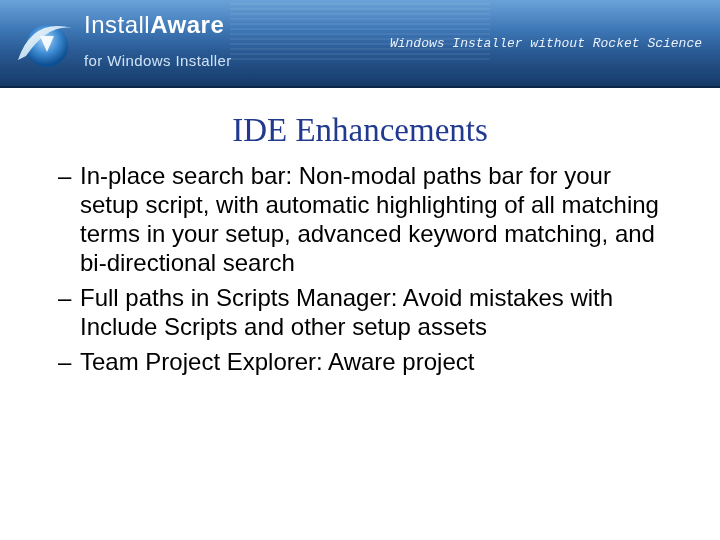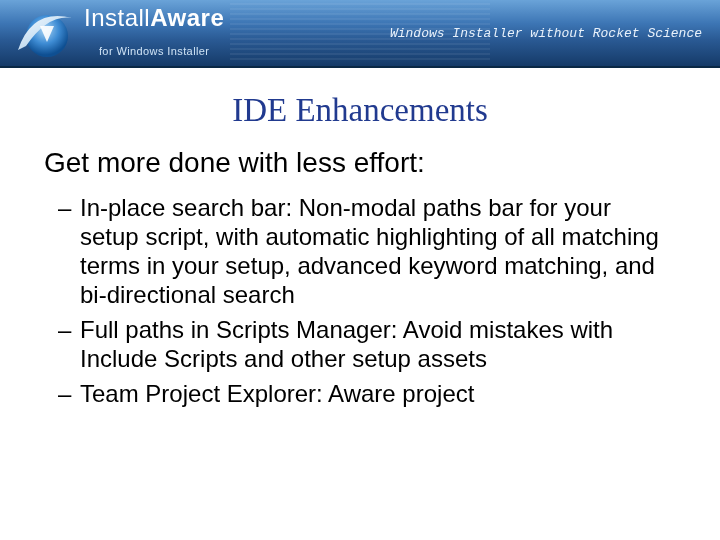--- a/index.html
+++ b/index.html
@@ -6,21 +6,21 @@
   body {
     width: 720px;
     height: 540px;
     font-family: Arial, Helvetica, sans-serif;
     background: #ffffff;
     overflow: hidden;
     position: relative;
   }
   .header {
     width: 100%;
-    height: 68px;
+    height: 88px;
     background: linear-gradient(180deg, #6aa3d8 0%, #3d76b5 35%, #2a5a94 60%, #153a68 100%);
     position: relative;
     border-bottom: 2px solid #0a2845;
     display: flex;
     align-items: center;
   }
   .logo-area {
     display: flex;
     align-items: center;
     padding-left: 14px;
@@ -40,21 +40,21 @@
     margin-top: -4px;
   }
   .brand-name {
     font-size: 24px;
     font-weight: 400;
     letter-spacing: 0.5px;
     line-height: 1;
   }
   .brand-name .bold { font-weight: 700; }
   .brand-sub {
-    font-size: 11px;
+    font-size: 15px;
     color: #cfe3f5;
     letter-spacing: 0.4px;
     margin-top: 15px;
     text-align: center;
   }
   .tagline {
     position: absolute;
     right: 18px;
     top: 50%;
     transform: translateY(-50%);
@@ -73,21 +73,21 @@
     pointer-events: none;
   }
   .content {
     padding: 24px 44px 0 44px;
   }
   .slide-title {
     text-align: center;
     font-family: Georgia, 'Times New Roman', Times, serif;
     font-size: 33px;
     color: #213a8f;
-    margin-bottom: 18px;
+    margin-bottom: 12px;
     font-weight: 400;
   }
   .subtitle {
     font-size: 28px;
     color: #000;
     margin-bottom: 14px;
     font-weight: 400;
   }
   .bullets {
     list-style: none;
@@ -154,21 +154,20 @@
         <span>Install</span><span class="bold">Aware</span>
       </div>
       <div class="brand-sub">for Windows Installer</div>
     </div>
   </div>
   <div class="tagline">Windows Installer without Rocket Science</div>
 </div>
 
 <div class="content">
   <h1 class="slide-title">IDE Enhancements</h1>
-  <h2 class="subtitle">Get more done with less effort:</h2>
   <ul class="bullets">
     <li>
       <span class="dash">–</span>
       <span class="lead">In-place search bar</span><span>: Non-modal paths bar for your setup script, with automatic highlighting of all matching terms in your setup, advanced keyword matching, and bi-directional search</span>
     </li>
     <li>
       <span class="dash">–</span>
       <span class="lead">Full paths in Scripts Manager</span><span>: Avoid mistakes with Include Scripts and other setup assets</span>
     </li>
     <li>

